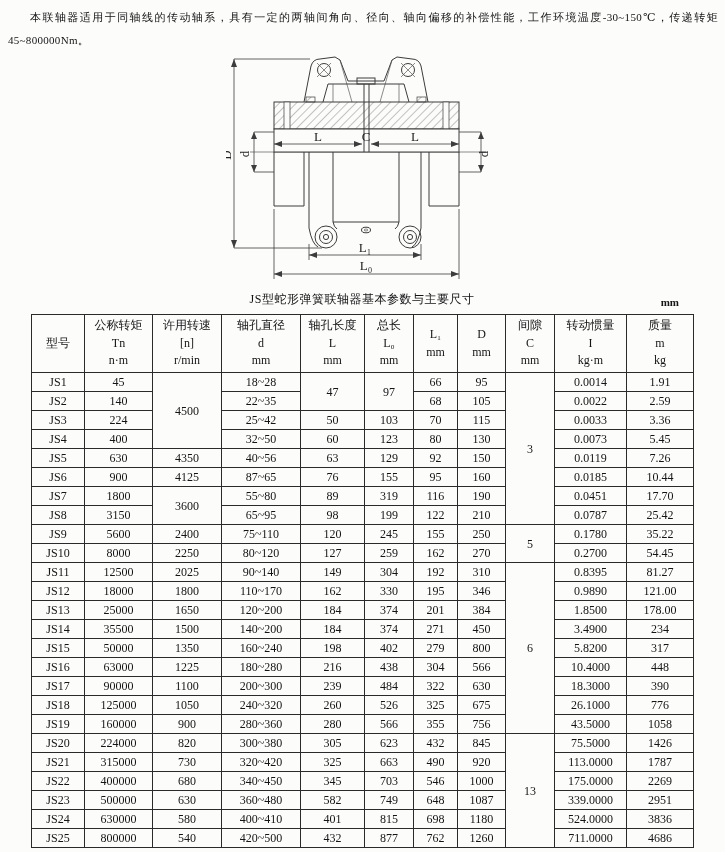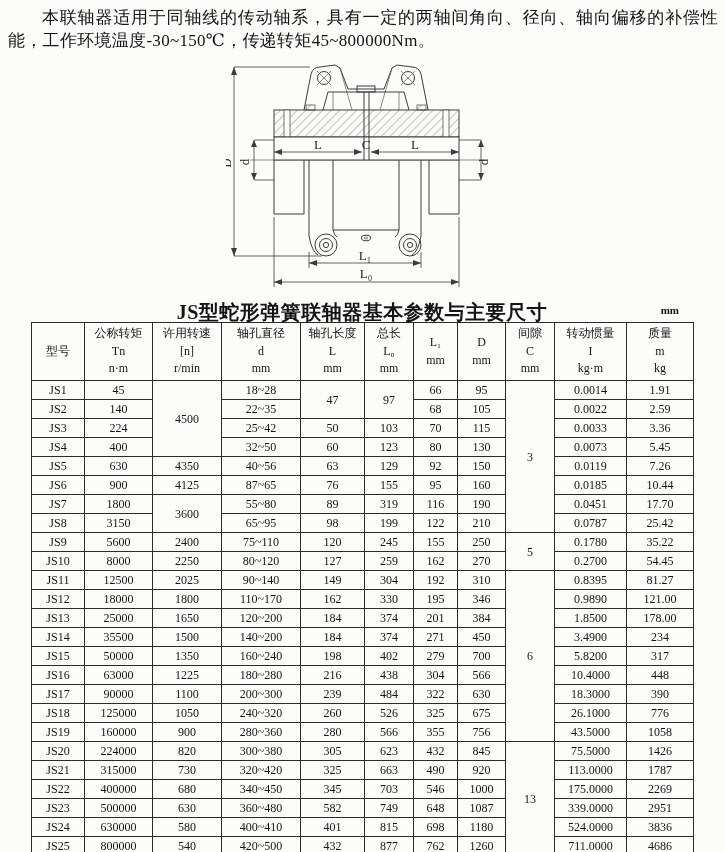--- a/index.html
+++ b/index.html
@@ -5,22 +5,22 @@
   html,body{margin:0;padding:0;}
   body{
     width:725px;height:852px;
     background:#fcfcfb;
     font-family:"Liberation Serif","DejaVu Serif",serif;
     color:#141414;
     position:relative;
     overflow:hidden;
   }
   .intro{
-    margin:6px 7px 8px 8px;
-    font-size:17px;
+    margin:6px 7px 0 8px;
+    font-size:11px;
     line-height:23px;
     text-indent:2em;
     text-align:justify;
     letter-spacing:0.3px;
   }
   .figure{
     position:relative;
     height:238px;
   }
   .figure svg{position:absolute;left:226px;top:2px;}
@@ -30,21 +30,21 @@
   .arr{fill:#3c3c3c;stroke:none;}
   .dimtext{font-family:"Liberation Serif",serif;font-size:13px;fill:#222;}
   .title-row{
     position:relative;
     width:662px;
     margin:1px 0 2px 31px;
     height:21px;
   }
   .table-title{
     display:block;text-align:center;
-    font-size:20px;font-weight:bold;
+    font-size:12px;font-weight:normal;
     letter-spacing:0.5px;
   }
   .unit-note{
     position:absolute;right:14px;top:5px;
     font-size:11px;font-weight:bold;
   }
   table{
     border-collapse:collapse;
     table-layout:fixed;
     width:662px;
@@ -419,21 +419,21 @@
         <td>234</td>
       </tr>
       <tr>
         <td>JS15</td>
         <td>50000</td>
         <td>1350</td>
         <td>160~240</td>
         <td>198</td>
         <td>402</td>
         <td>279</td>
-        <td>700</td>
+        <td>800</td>
         <td>5.8200</td>
         <td>317</td>
       </tr>
       <tr>
         <td>JS16</td>
         <td>63000</td>
         <td>1225</td>
         <td>180~280</td>
         <td>216</td>
         <td>438</td>

